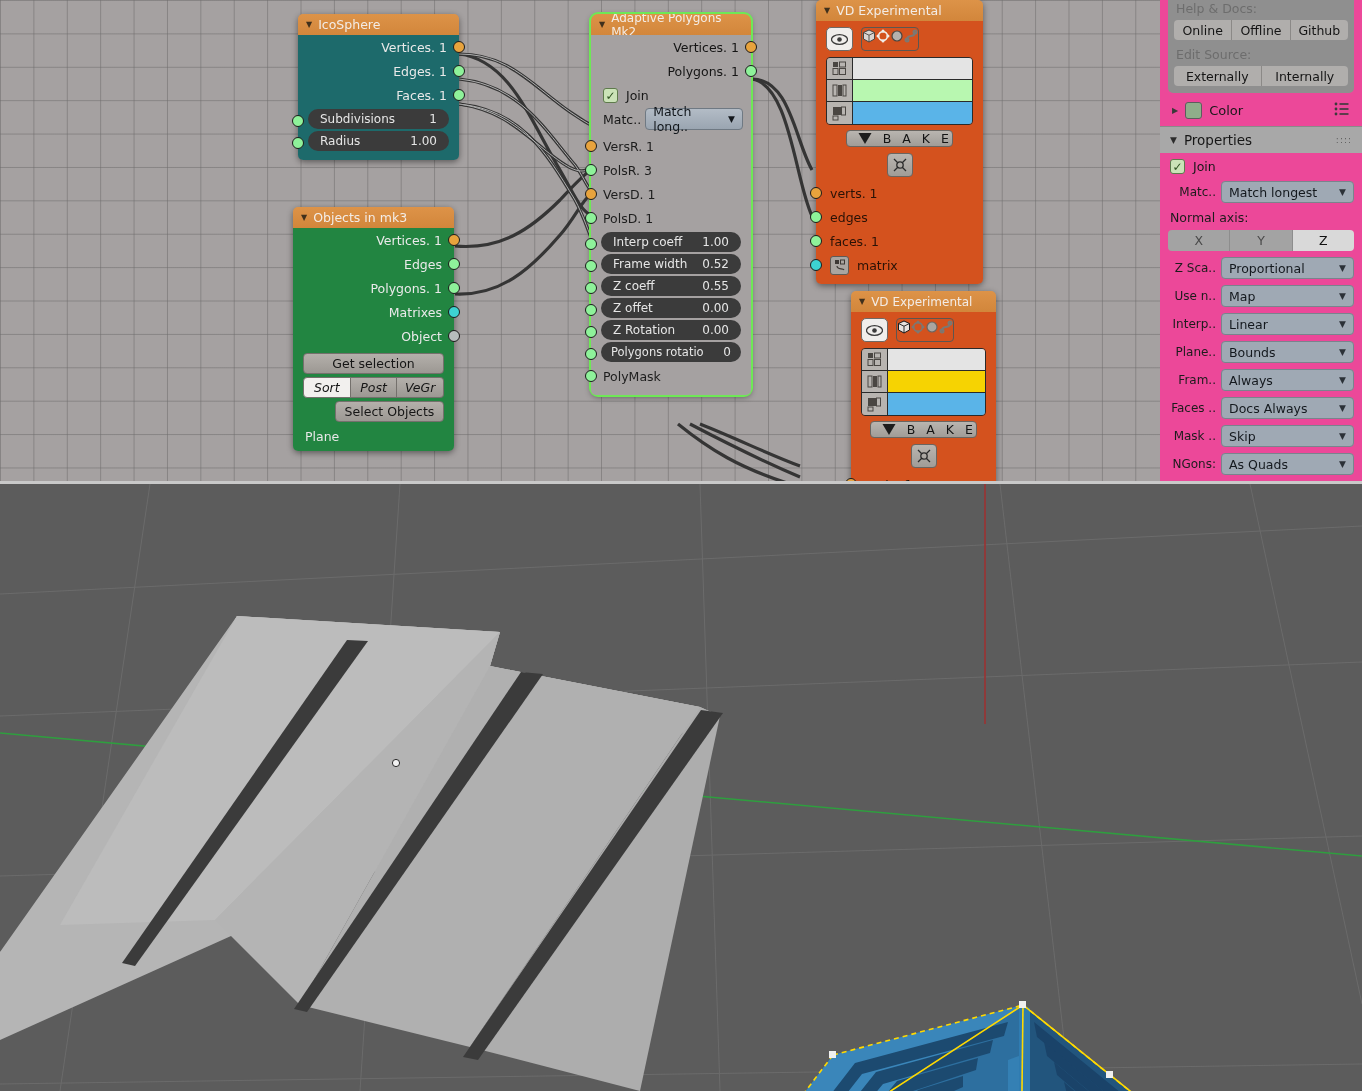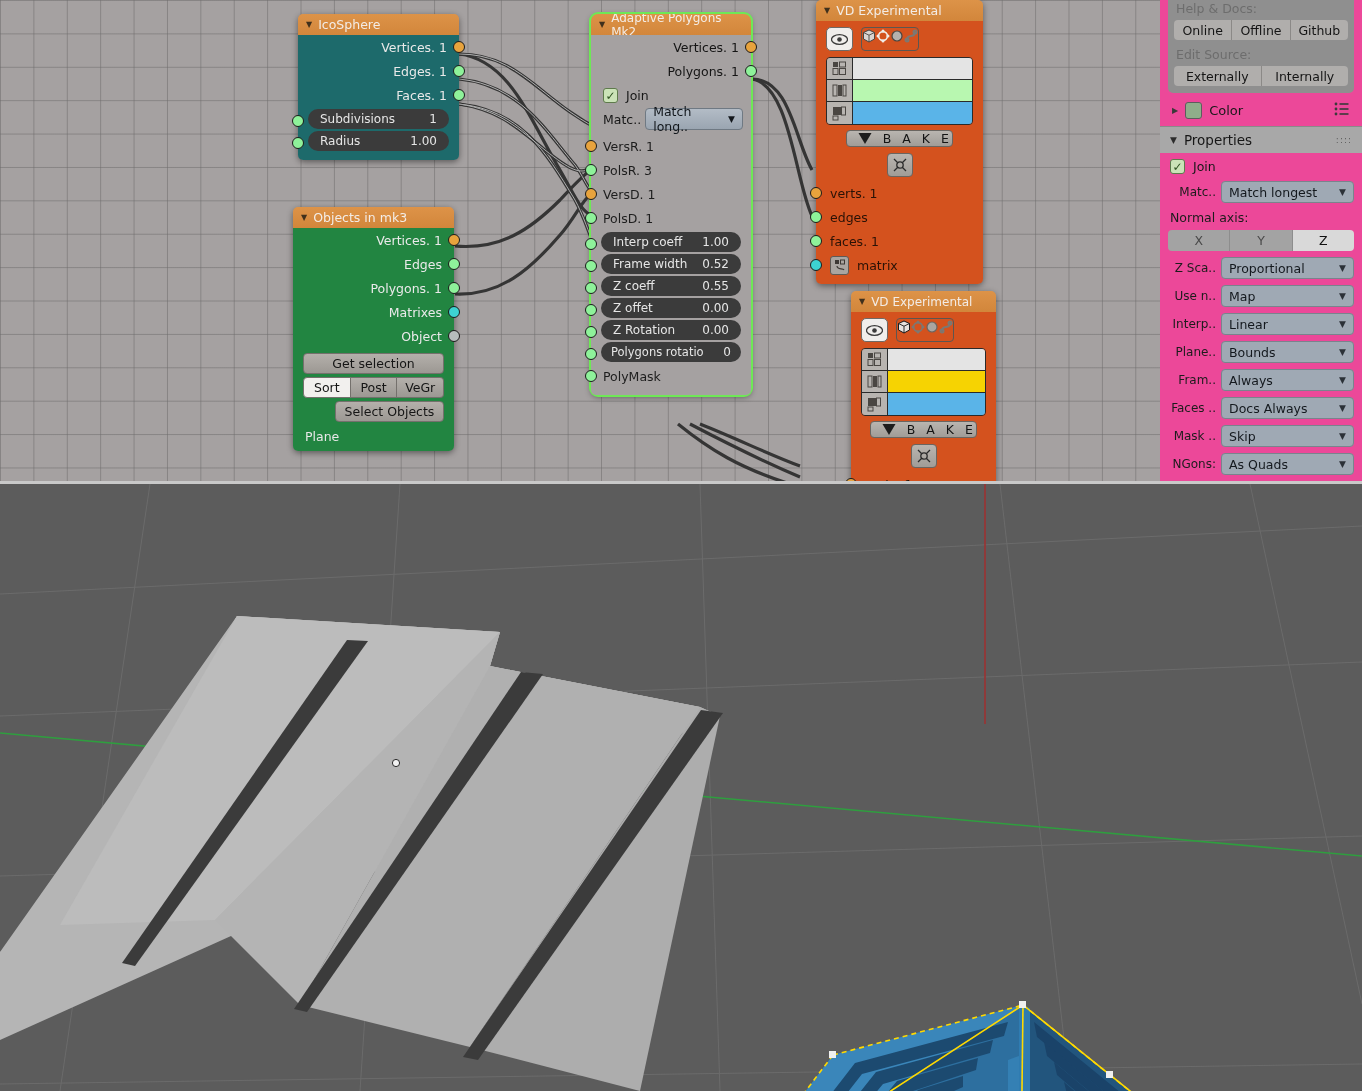--- a/index.html
+++ b/index.html
@@ -81,21 +81,21 @@
     background: linear-gradient(#b4b0ab,#9c9893);
     border: 1px solid #74706c;
     display: flex; align-items: center; justify-content: center;
     font-size: 12.5px; color: #151515;
   }
   .seg { margin: 3px 10px; display: flex; height: 21px; }
   .seg > div {
     flex: 1; display: flex; align-items: center; justify-content: center;
     font-size: 12.5px; color: #151515;
     background: linear-gradient(#b4b0ab,#9c9893);
-    border: 1px solid #74706c; border-left: none;
+    border: 1px solid #74706c; border-left: none; font-style: italic;
   }
   .seg > div:first-child { border-left: 1px solid #74706c; border-radius: 4px 0 0 4px; }
   .seg > div:last-child { border-radius: 0 4px 4px 0; }
   .seg > div.on { background: #f2f0ee; }
 
   .plain-lbl { font-size: 12.5px; color: #e8e8e8; padding: 4px 12px 0; }
 
   
   .cbrow { display: flex; align-items: center; gap: 8px; padding: 5px 12px 2px; }
   .cbox {

